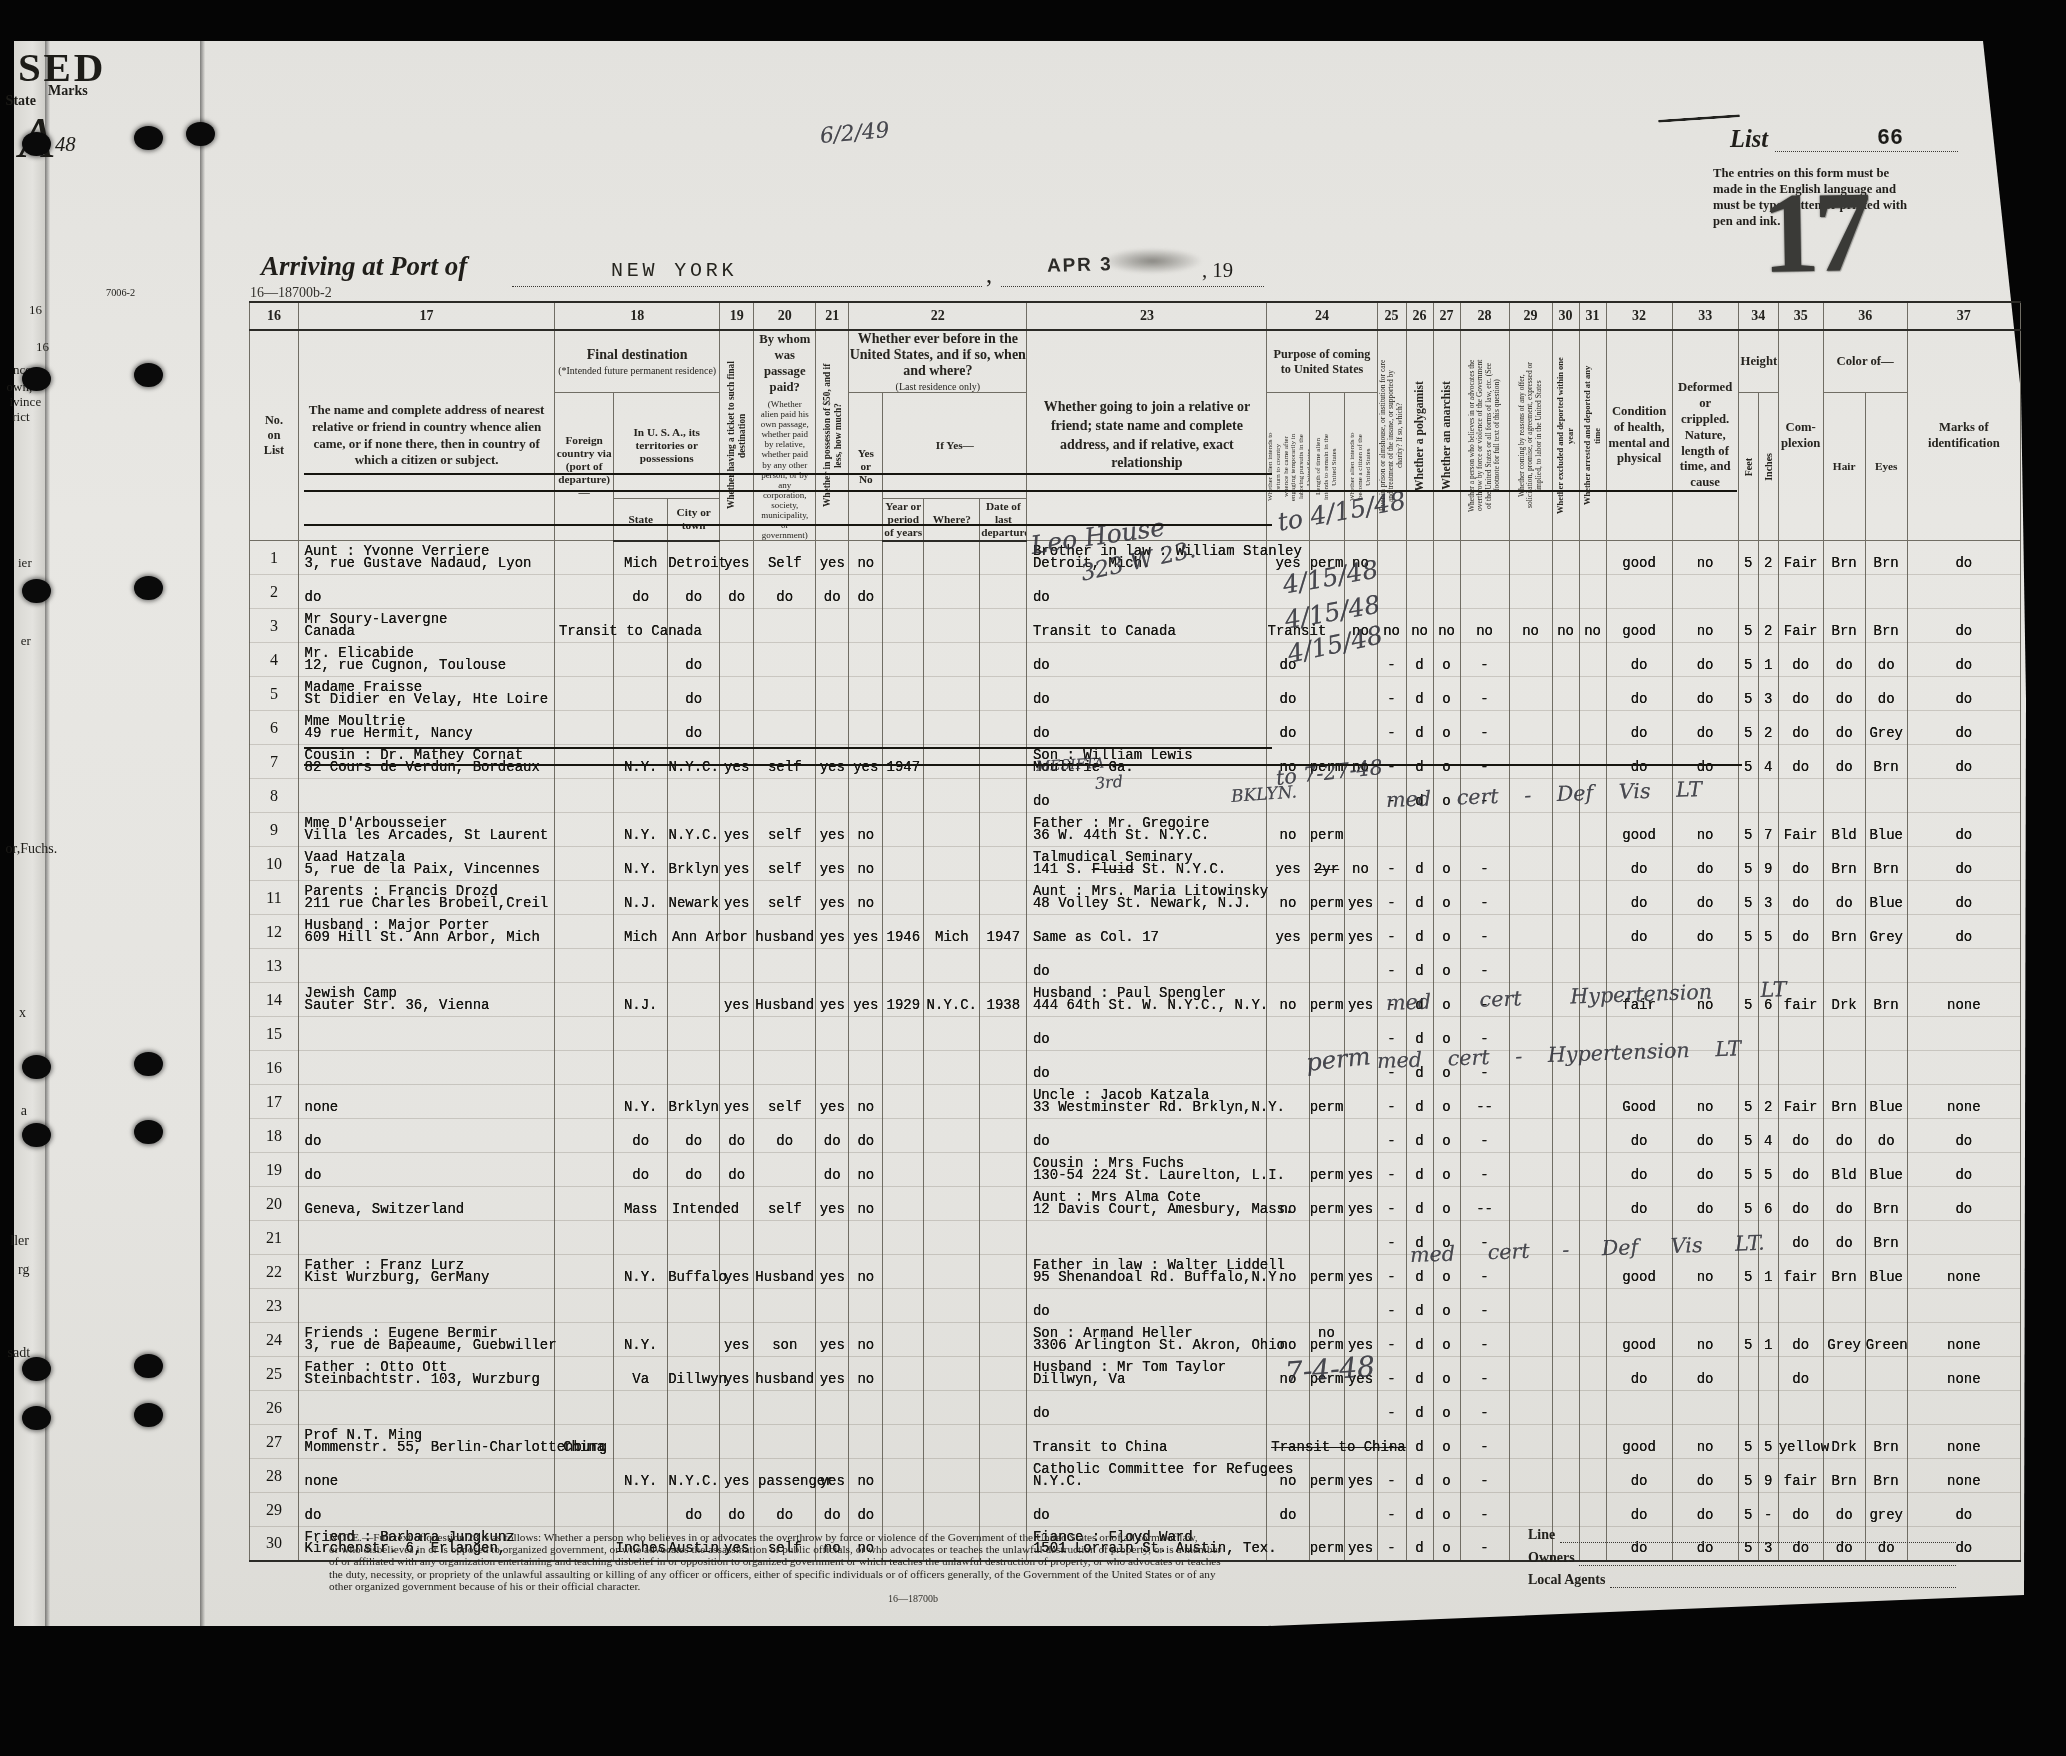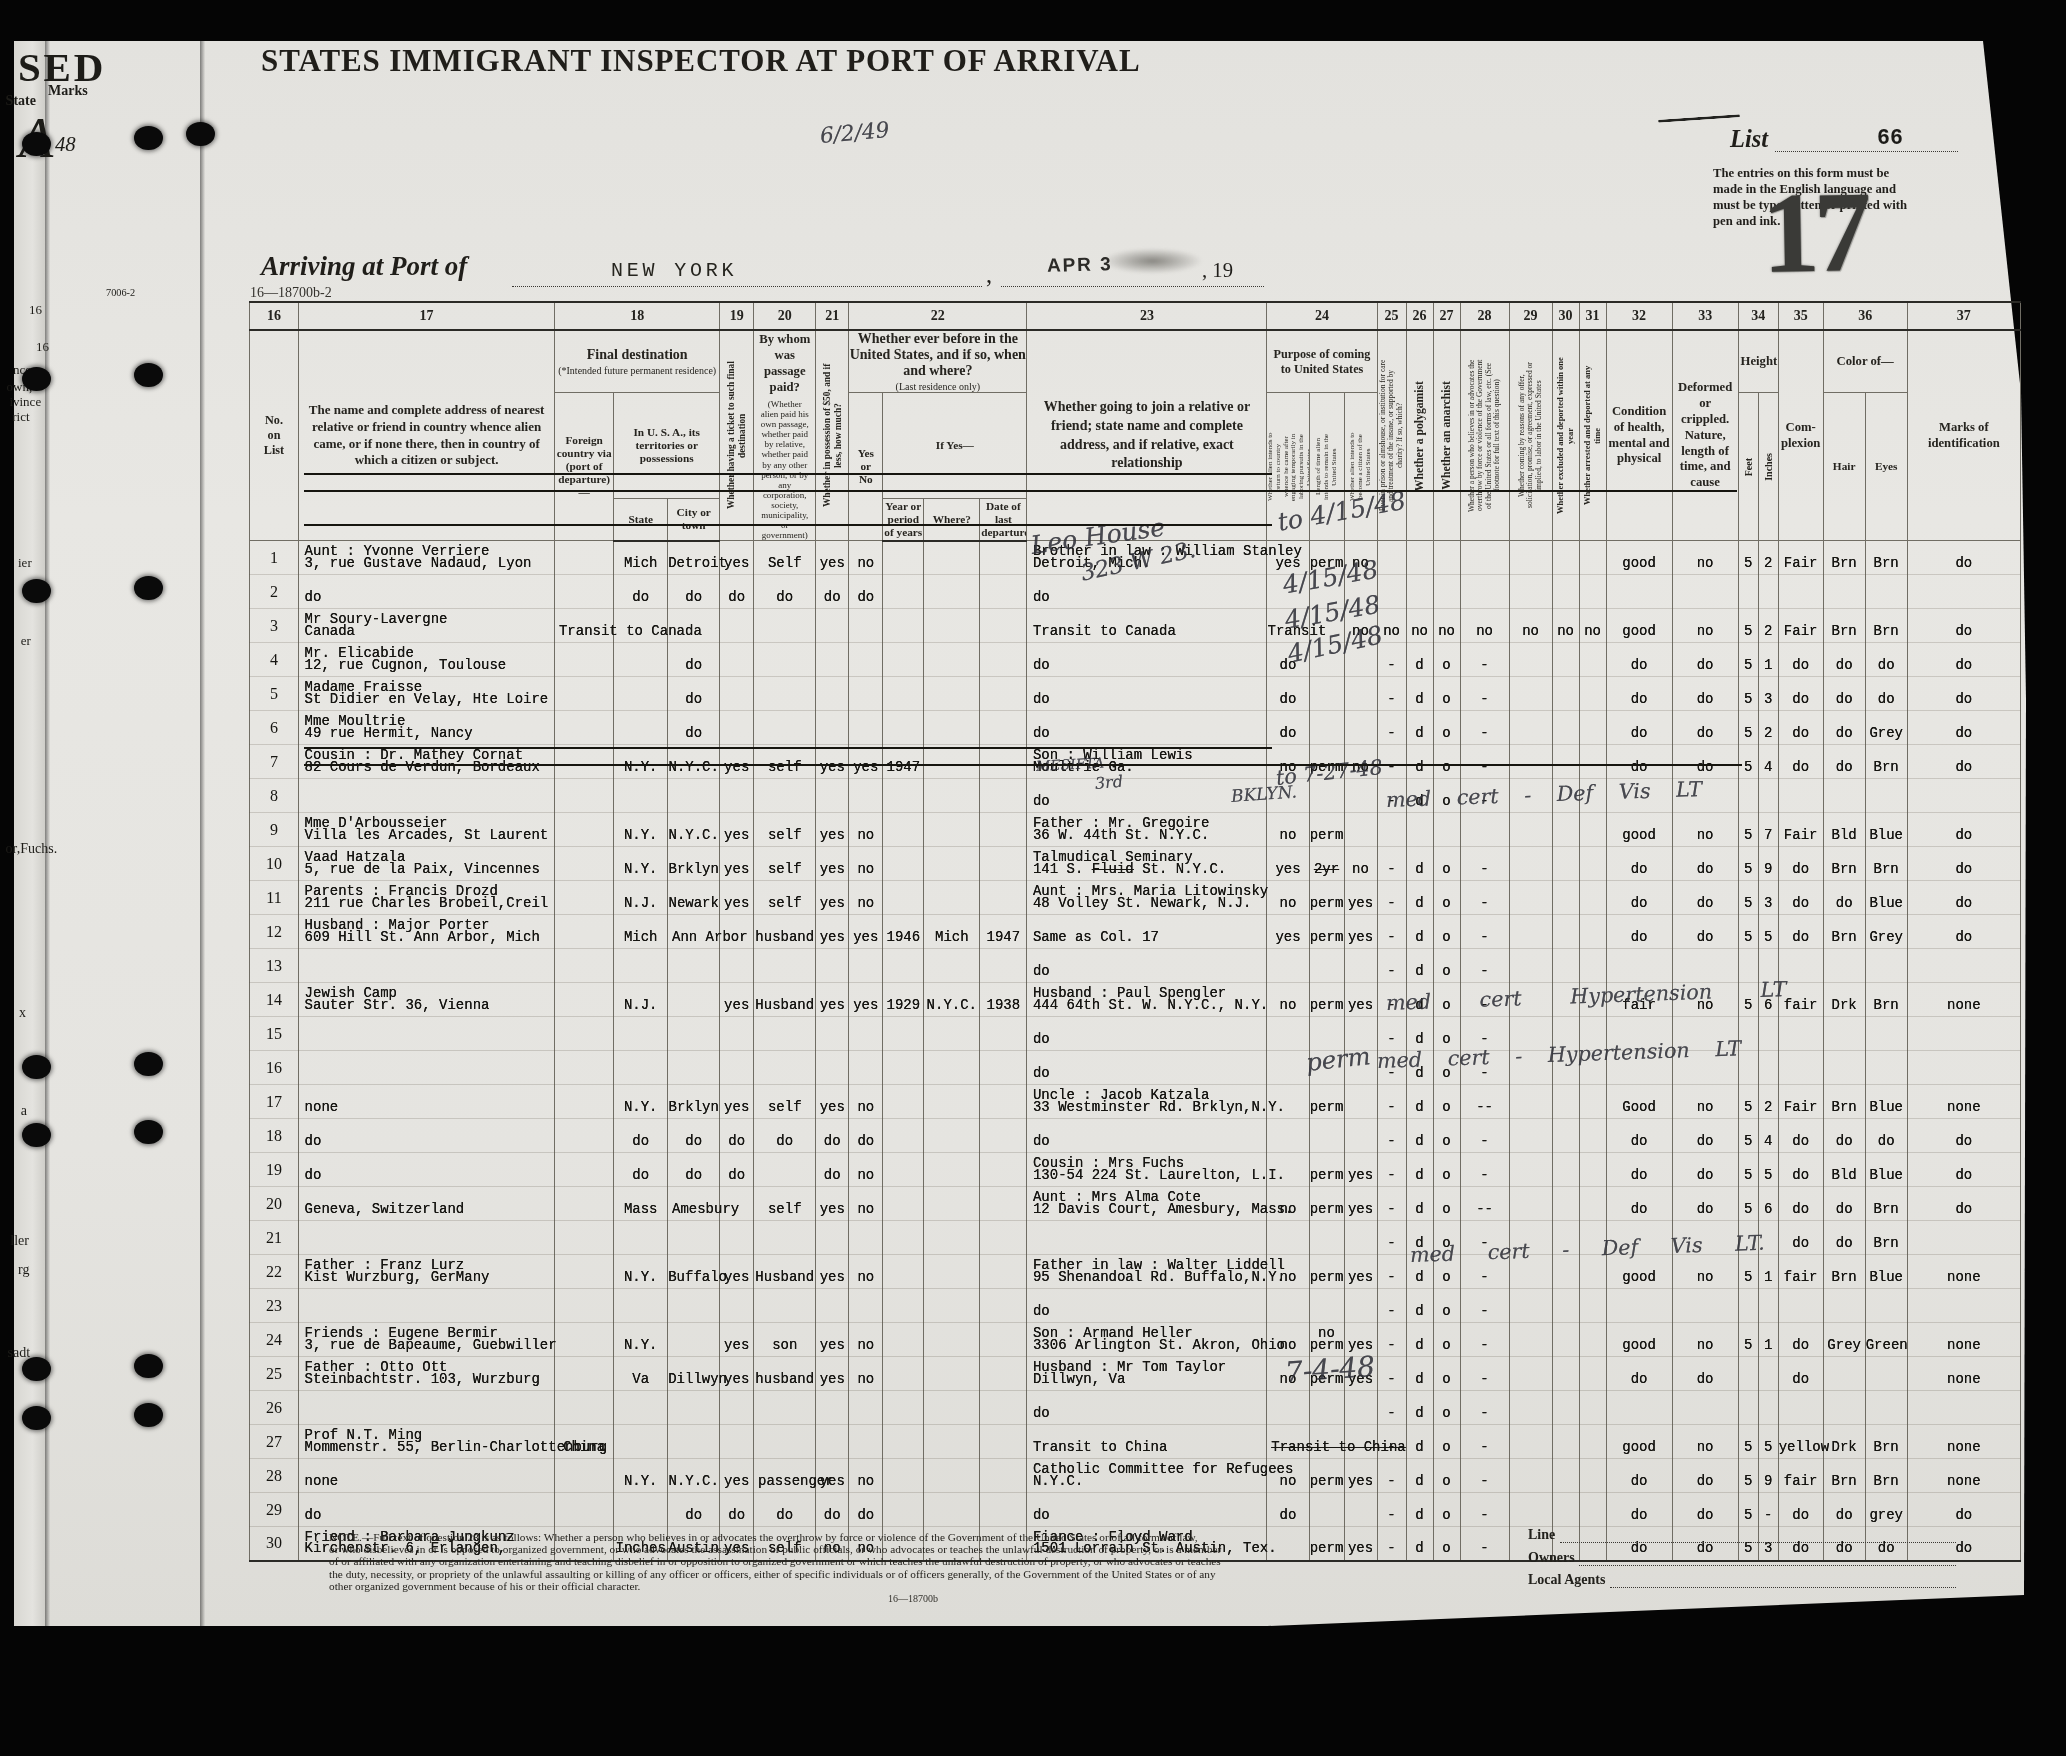--- a/index.html
+++ b/index.html
@@ -82,21 +82,20 @@
 </style>
 </head>
 <body>
 
 <div id="canvas">
   <div id="page"></div>
   <div id="leftsliver"></div>
   <div class="fold" style="left:45px"></div>
   <div class="fold" style="left:200px"></div>
 
-  <div id="title" class="printed">STATES IMMIGRANT INSPECTOR AT PORT OF ARRIVAL</div>
   <div id="arriving" class="printed">Arriving at Port of</div>
   <div class="leader" style="left:512px;top:286px;width:470px"></div>
   <div id="portname">NEW YORK</div>
   <div id="comma1" class="printed">,</div>
   <div class="leader" style="left:1001px;top:286px;width:263px"></div>
   <div id="datesmudge"></div>
   <div id="aprstamp">APR 3</div>
   <div id="year19" class="printed">, 19</div>
   <div id="pendash"></div>
   <div id="listlabel" class="printed">List</div>
@@ -1577,21 +1576,21 @@
         <tr>
           <td class="noCell">20</td>
           <td class="tl">
             <div class="lb">Geneva, Switzerland</div>
           </td>
           <td></td>
           <td>
             <div class="lb">Mass</div>
           </td>
           <td>
-            <div class="lb nw">Amesbury</div>
+            <div class="lb nw">Intended</div>
           </td>
           <td></td>
           <td>
             <div class="lb">self</div>
           </td>
           <td>
             <div class="lb">yes</div>
           </td>
           <td>
             <div class="lb">no</div>

